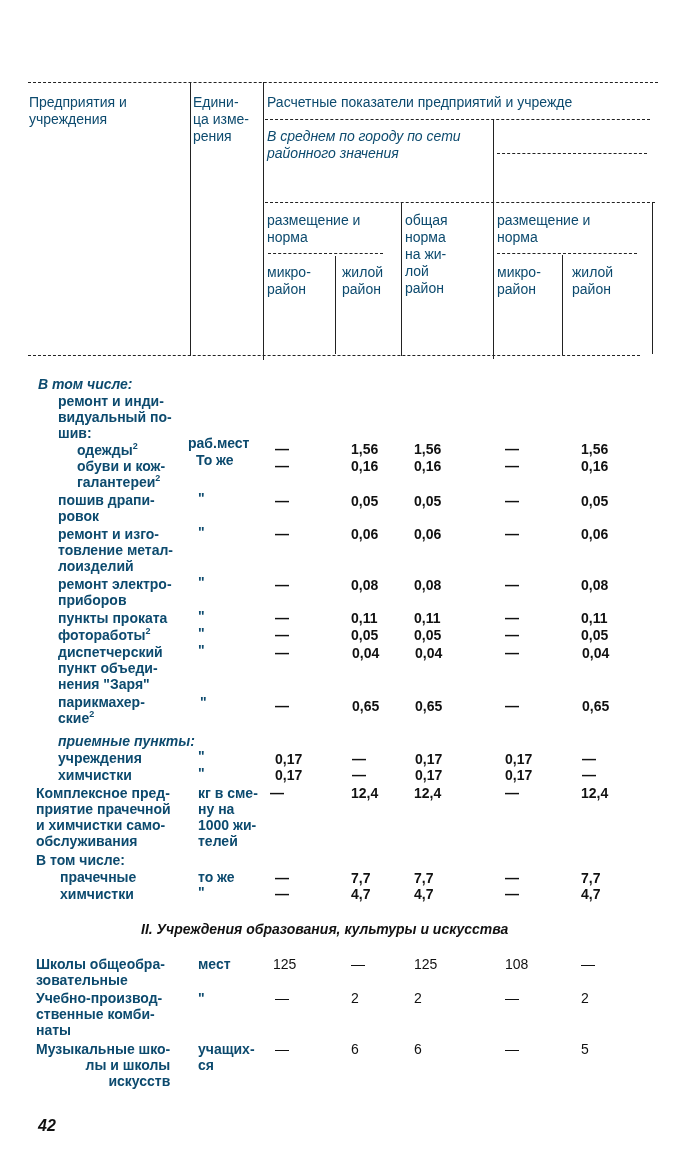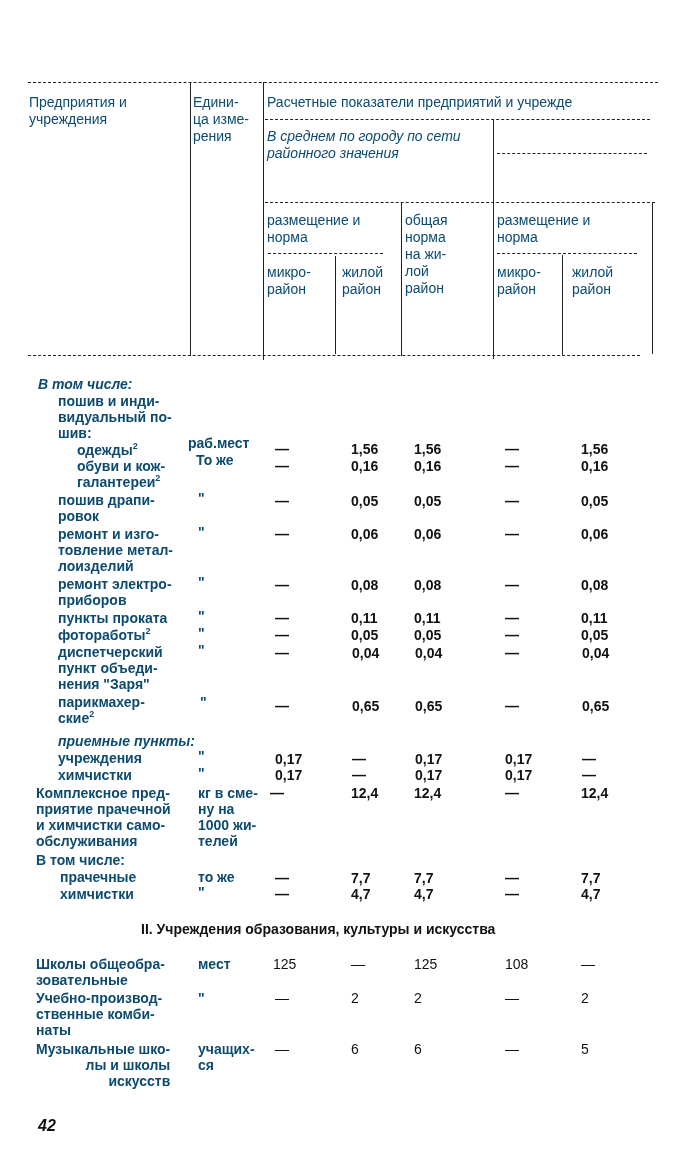--- a/index.html
+++ b/index.html
@@ -7,21 +7,21 @@
          font-family: "Liberation Sans", "DejaVu Sans", sans-serif; color: #111; }
   .page { position: absolute; left: 0; top: 0; width: 700px; height: 1169px; }
   .t { position: absolute; font-size: 14px; line-height: 16px; white-space: pre; color: #0c4a6e; }
   .b { font-weight: bold; }
   .i { font-style: italic; }
   .hd { font-size: 14px; line-height: 17px; }
   .hline { position: absolute; height: 0; border-top: 1.5px dashed #222; }
   .vline { position: absolute; width: 0; border-left: 1.5px solid #222; }
   .num { position: absolute; font-size: 14px; line-height: 16px; white-space: pre; font-weight: bold; color: #111; }
   .sup { font-size: 9px; vertical-align: super; line-height: 0; }
-  .section-title { position: absolute; font-weight: bold; font-size: 14px; white-space: pre; }
+  .section-title { position: absolute; font-style: italic; font-weight: bold; font-size: 14px; white-space: pre; }
   .pagenum { position: absolute; font-weight: bold; font-style: italic; font-size: 16px; }
 </style>
 </head>
 <body>
 
 <div class="page">
 
   <div class="hline" style="left:28px; top:82px; width:630px;"></div>
   <div class="vline" style="left:190px; top:82px; height:274px;"></div>
   <div class="vline" style="left:263px; top:82px; height:278px;"></div>
@@ -58,21 +58,21 @@
 район</div>
   <div class="t hd" style="left:342px; top:264px;">жилой
 район</div>
   <div class="t hd" style="left:497px; top:264px;">микро-
 район</div>
   <div class="t hd" style="left:572px; top:264px;">жилой
 район</div>
 
   <div class="t b i" style="left:38px; top:376px;">В том числе:</div>
 
-  <div class="t b" style="left:58px; top:393px;">пошив и инди-
+  <div class="t b" style="left:58px; top:393px;">ремонт и инди-
 видуальный по-
 шив:</div>
 
   <div class="t b" style="left:77px; top:442px;">одежды<span class="sup">2</span></div>
   <div class="t b" style="left:188px; top:435px;">раб.мест</div>
   <div class="num" style="left:275px; top:441px;">—</div>
   <div class="num" style="left:351px; top:441px;">1,56</div>
   <div class="num" style="left:414px; top:441px;">1,56</div>
   <div class="num" style="left:505px; top:441px;">—</div>
   <div class="num" style="left:581px; top:441px;">1,56</div>

